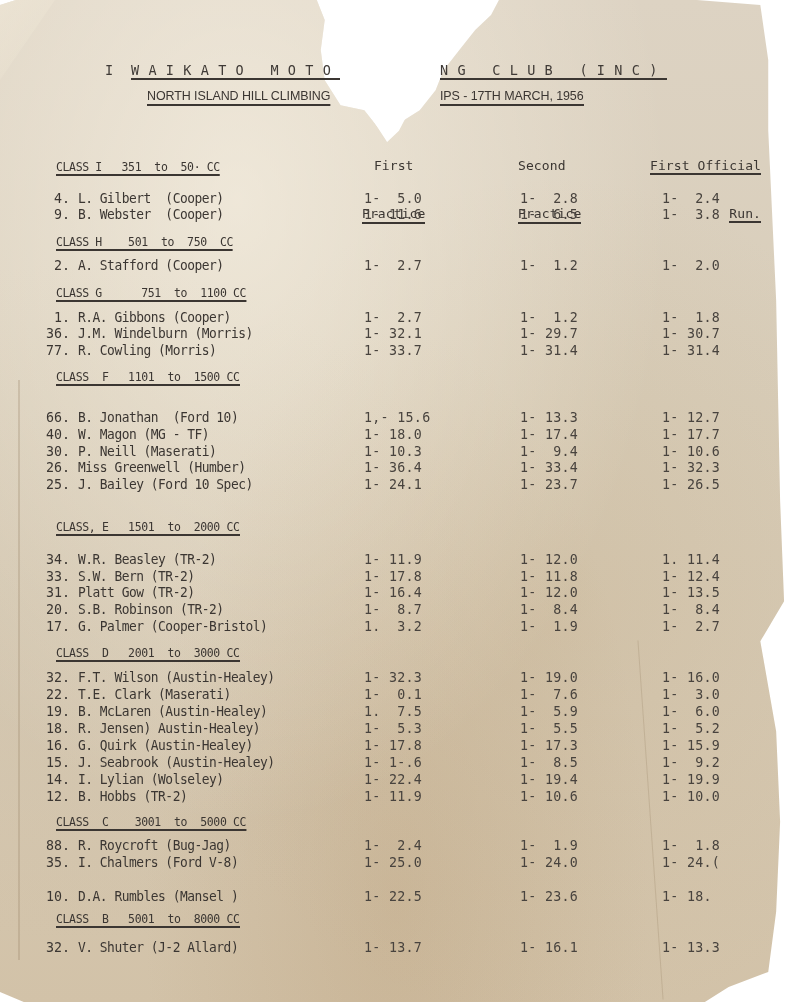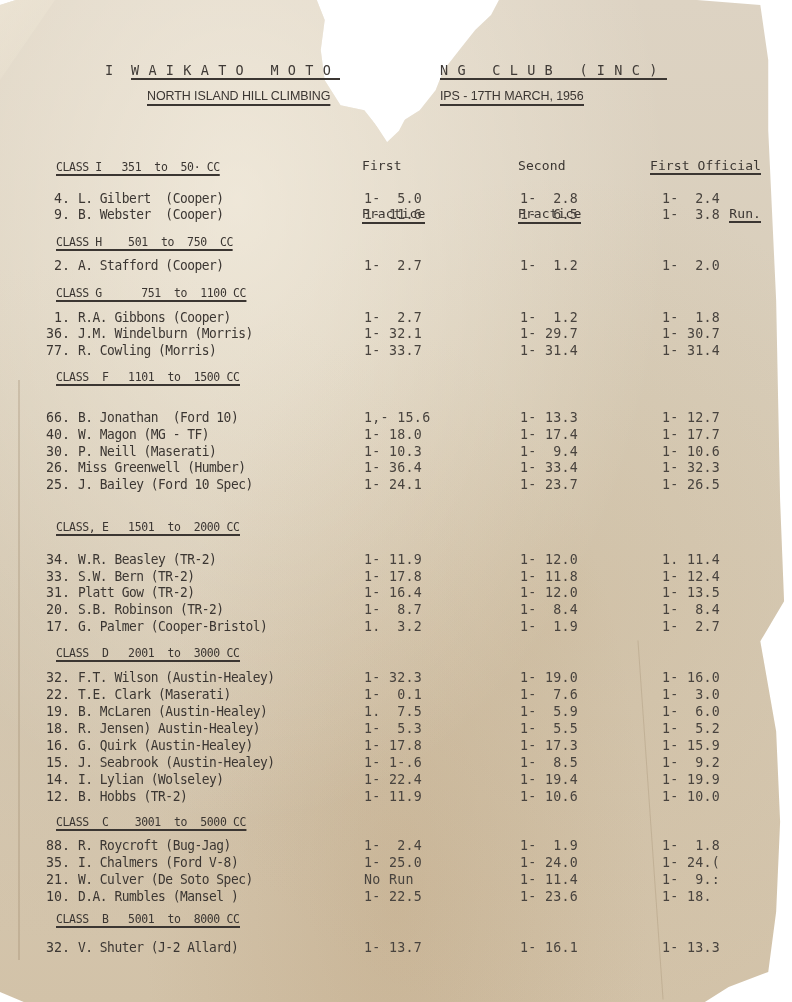--- a/index.html
+++ b/index.html
@@ -146,21 +146,21 @@
 
 <div class="doc">
 
   <span class="t mono" style="left:105px; top:62px; letter-spacing:7px;">I</span>
   <span class="t mono" style="left:131px; top:62px; letter-spacing:9.3px; border-bottom:2px solid #3b3632;">WAIKATO MOTO</span>
   <span class="t mono" style="left:440px; top:62px; letter-spacing:9.3px; border-bottom:2px solid #3b3632;">NG CLUB (INC)</span>
 
   <span class="t title2" style="left:147px;">NORTH ISLAND HILL CLIMBING</span>
   <span class="t title2" style="left:440px;">IPS - 17TH MARCH, 1956</span>
 
-  <div class="t colhead" style="left:362px; top:126px; text-align:left;">
+  <div class="t colhead" style="left:362px; top:126px; text-align:center;">
     <div>First</div>
     <div class="ul">Practice</div>
   </div>
   <div class="t colhead" style="left:518px; top:126px; text-align:left;">
     <div>Second</div>
     <div class="ul">Practice</div>
   </div>
   <div class="t colhead" style="left:643px; top:126px; width:118px;text-align:right;">
     <div><span class="ul">First Official</span></div>
     <div><span class="ul">Run.</span></div>
@@ -354,27 +354,20 @@
     <span class="c2">1-  1.9</span>
     <span class="c3">1-  1.8</span>
   </div>
   <div class="row" style="top:855px;">
     <span class="num">35.</span>
     <span class="name">I. Chalmers (Ford V-8)</span>
     <span class="c1">1- 25.0</span>
     <span class="c2">1- 24.0</span>
     <span class="c3">1- 24.(</span>
   </div>
-  <div class="row" style="top:872px;">
-    <span class="num">21.</span>
-    <span class="name">W. Culver (De Soto Spec)</span>
-    <span class="c1">No Run</span>
-    <span class="c2">1- 11.4</span>
-    <span class="c3">1-  9.:</span>
-  </div>
   <div class="row" style="top:889px;">
     <span class="num">10.</span>
     <span class="name">D.A. Rumbles (Mansel )</span>
     <span class="c1">1- 22.5</span>
     <span class="c2">1- 23.6</span>
     <span class="c3">1- 18.</span>
   </div>
 
   <div class="class-hdr" style="top:912px;">CLASS  B   5001  to  8000 CC</div>
   <div class="row" style="top:940px;">

